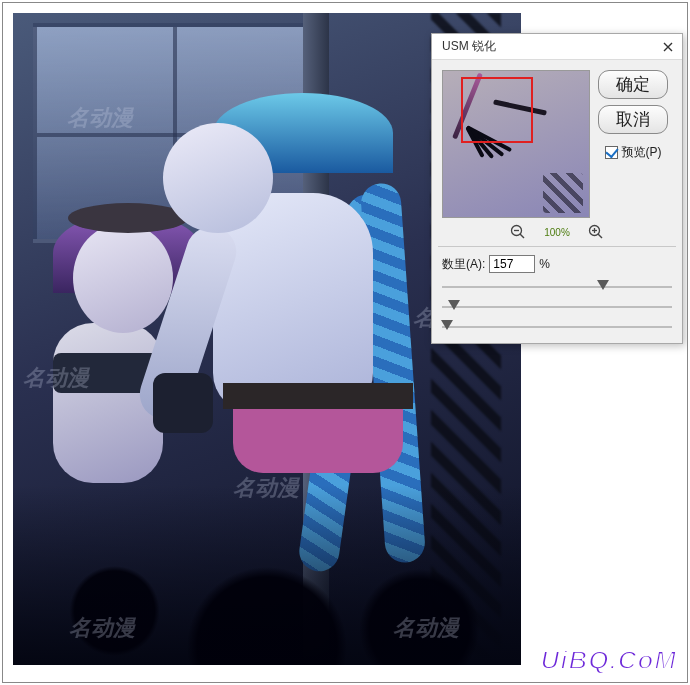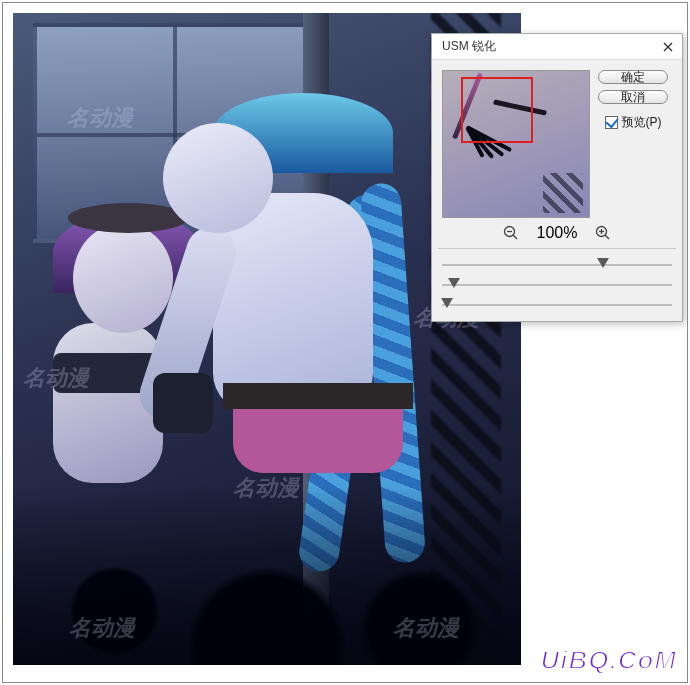--- a/index.html
+++ b/index.html
@@ -102,33 +102,33 @@
   .preview .lash { position:absolute; left:24px; top:54px; width:60px; height:36px; }
   .preview .lash span { position:absolute; left:0; top:0; width:50px; height:4px; background:#0a0a14; border-radius:2px; transform-origin:left center; }
   .preview .lash span:nth-child(1){ transform:rotate(28deg);}
   .preview .lash span:nth-child(2){ transform:rotate(38deg); width:46px;}
   .preview .lash span:nth-child(3){ transform:rotate(50deg); width:40px;}
   .preview .lash span:nth-child(4){ transform:rotate(62deg); width:34px;}
   .preview .redbox { position:absolute; left:18px; top:6px; width:72px; height:66px; border:2px solid #e02020; }
   .preview .chain { position:absolute; right:6px; bottom:4px; width:40px; height:40px; background:repeating-linear-gradient(45deg,#1a1828 0 5px, transparent 5px 11px); border-radius:4px; opacity:0.6; }
   .btn-col { display:flex; flex-direction:column; gap:6px; align-items:center; }
   .ps-btn {
-    width: 70px; height: 14px;
+    width: 70px; height: 29px;
     border: 1px solid #8a8a8a;
     border-radius: 11px;
     background: linear-gradient(#fdfdfd,#e4e4e4);
-    font-size: 12px; color:#222;
+    font-size: 17px; color:#222;
     display:flex; align-items:center; justify-content:center;
     cursor:pointer;
     text-align:right;
   }
   .chk-row { display:flex; align-items:center; gap:4px; margin-top:4px; font-size:12px; color:#222; }
   .chk { width:13px; height:13px; border:1px solid #666; background:#fff; position:relative; }
   .chk.checked::after { content:""; position:absolute; left:2px; top:-1px; width:6px; height:9px; border-right:2px solid #1a6fc4; border-bottom:2px solid #1a6fc4; transform:rotate(40deg); }
-  .zoom-row { display:flex; align-items:center; justify-content:center; gap:18px; margin-top:6px; font-size:16px; color:#000000; }
+  .zoom-row { display:flex; align-items:center; justify-content:center; gap:18px; margin-top:6px; font-size:10px; color:#4d7c0f; }
   .zoom-row .mag { width:16px; height:16px; display:flex; align-items:center; justify-content:center; cursor:pointer; }
   .hr { height:1px; background:#c8c8c8; margin:6px -4px; }
   .field-row { display:flex; align-items:center; gap:4px; height:22px; margin:6px 0 2px; font-size:12px; color:#222; }
   .field-row label { white-space:nowrap; }
   .num-input {
     width:46px; height:18px; border:1px solid #7a7a7a; background:#fff;
     font-size:12px; padding:0 3px; font-family:inherit;
   }
   .num-input.sel { background:#1864c7; color:#fff; border-color:#1850a0; }
   .unit { color:#222; }
@@ -231,20 +231,25 @@
               <circle cx="6.5" cy="6.5" r="5" stroke="#444" stroke-width="1.3" fill="none"></circle>
               <line x1="10" y1="10" x2="14" y2="14" stroke="#444" stroke-width="1.5"></line>
               <line x1="4" y1="6.5" x2="9" y2="6.5" stroke="#444" stroke-width="1.3"></line>
               <line x1="6.5" y1="4" x2="6.5" y2="9" stroke="#444" stroke-width="1.3"></line>
             </svg>
         </span>
       </div>
 
       <div class="hr"></div>
 
+      <div class="field-row">
+        <label>数里(A):</label>
+        <input class="num-input" value="157" style="">
+        <span class="unit">%</span>
+      </div>
       <div class="slider-wrap">
         <div class="slider-track"></div>
         <div class="slider-thumb" style="left:70%"></div>
       </div>
 
       <div class="slider-wrap">
         <div class="slider-track"></div>
         <div class="slider-thumb" style="left:5%"></div>
       </div>
 

